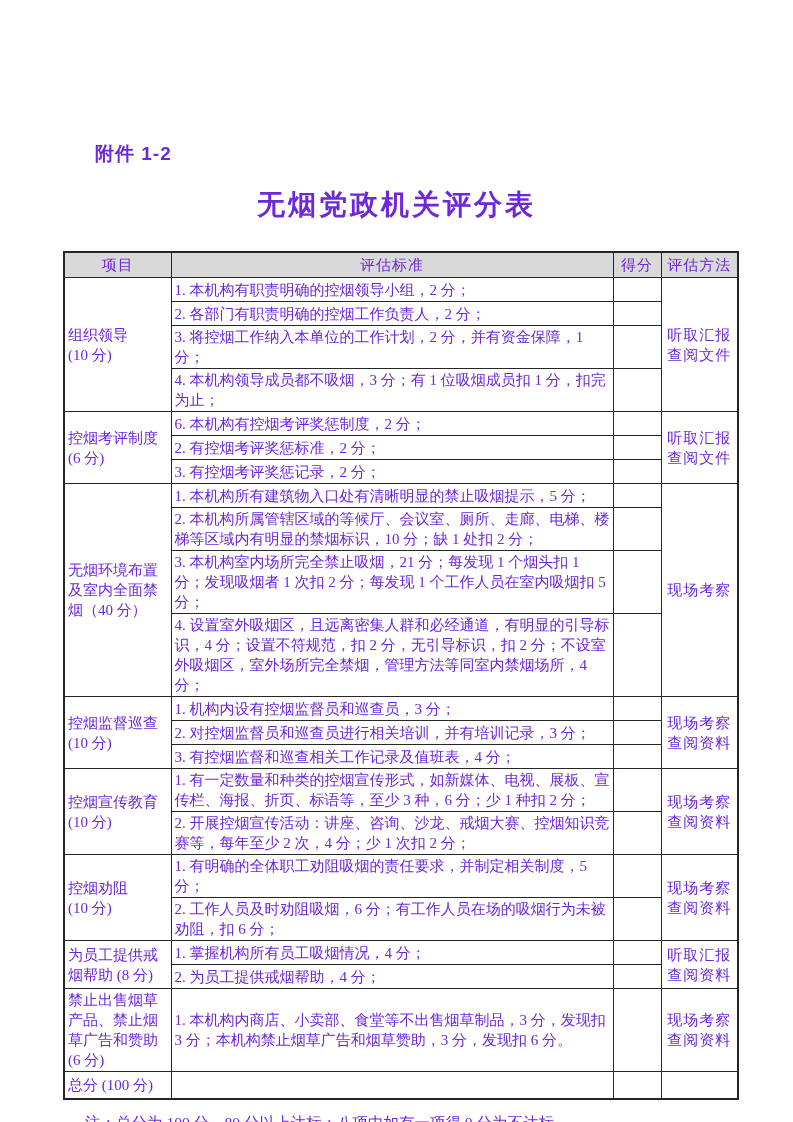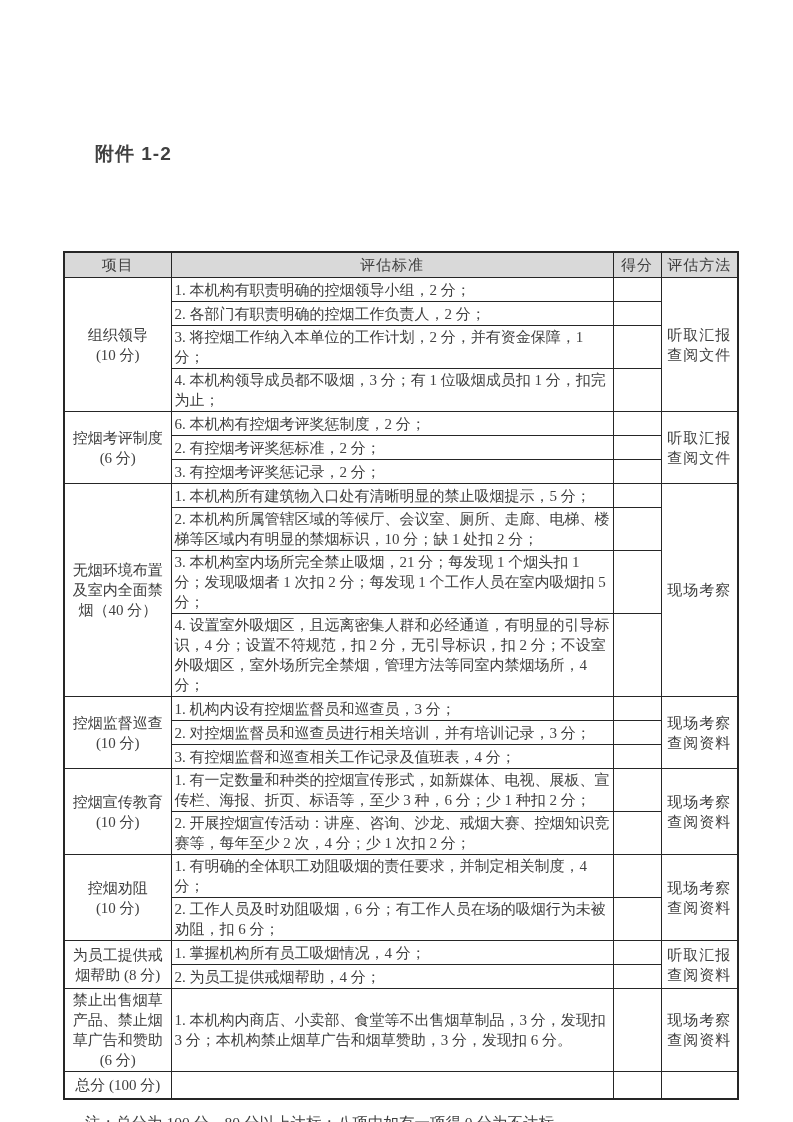--- a/index.html
+++ b/index.html
@@ -1,21 +1,21 @@
 <!DOCTYPE html>
 <html><head>
 <meta charset="utf-8">
 <style>
   html,body{margin:0;padding:0;background:#ffffff;}
   .page{
     position:relative;
     width:793px;height:1122px;
     background:#ffffff;
     font-family:"Liberation Serif", serif;
-    color:#404040;
+    color:#6d28d9;
     overflow:hidden;
   }
   .attachment{
     position:absolute;left:95px;top:141px;
     font-family:"Liberation Sans", sans-serif;
     font-weight:bold;font-size:19px;letter-spacing:1px;
   }
   .doc-title{
     position:absolute;left:0;top:186px;width:100%;
     text-align:center;
@@ -39,21 +39,20 @@
   }
   table.scoretable th{
     background:#d9d9d9;
     font-weight:normal;
     text-align:center;
     height:22px;
     letter-spacing:1px;
     margin-top:41px;
   }
   td.item-cell{
-    text-align:center;
     white-space:pre-line;
     padding:1px 2px;
   }
   td.criterion-cell{
     text-align:left;
     padding:1px 7px;
     height:21px;
   }
   td.score-cell{height:21px;}
   td.method-cell{
@@ -69,20 +68,21 @@
     font-size:15.5px;
   }
 </style>
 </head>
 <body>
 
 <div class="page">
 
   <div class="attachment">附件 1-2</div>
 
+  <div class="doc-title">无烟党政机关评分表</div>
 
   <div class="content">
 
     <table class="scoretable">
       <colgroup>
         <col style="width:107px">
         <col style="width:442px">
         <col style="width:48px">
         <col style="width:77px">
       </colgroup>
@@ -175,21 +175,21 @@
             <td class="method-cell" rowspan="2">现场考察
 查阅资料</td>
           </tr>
           <tr>
             <td class="criterion-cell">2. 开展控烟宣传活动：讲座、咨询、沙龙、戒烟大赛、控烟知识竞赛等，每年至少 2 次，4 分；少 1 次扣 2 分；</td>
             <td class="score-cell"></td>
           </tr>
           <tr>
             <td class="item-cell" rowspan="2">控烟劝阻
 (10 分)</td>
-            <td class="criterion-cell">1. 有明确的全体职工劝阻吸烟的责任要求，并制定相关制度，4 分；</td>
+            <td class="criterion-cell">1. 有明确的全体职工劝阻吸烟的责任要求，并制定相关制度，5 分；</td>
             <td class="score-cell"></td>
             <td class="method-cell" rowspan="2">现场考察
 查阅资料</td>
           </tr>
           <tr>
             <td class="criterion-cell">2. 工作人员及时劝阻吸烟，6 分；有工作人员在场的吸烟行为未被劝阻，扣 6 分；</td>
             <td class="score-cell"></td>
           </tr>
           <tr>
             <td class="item-cell" rowspan="2">为员工提供戒

